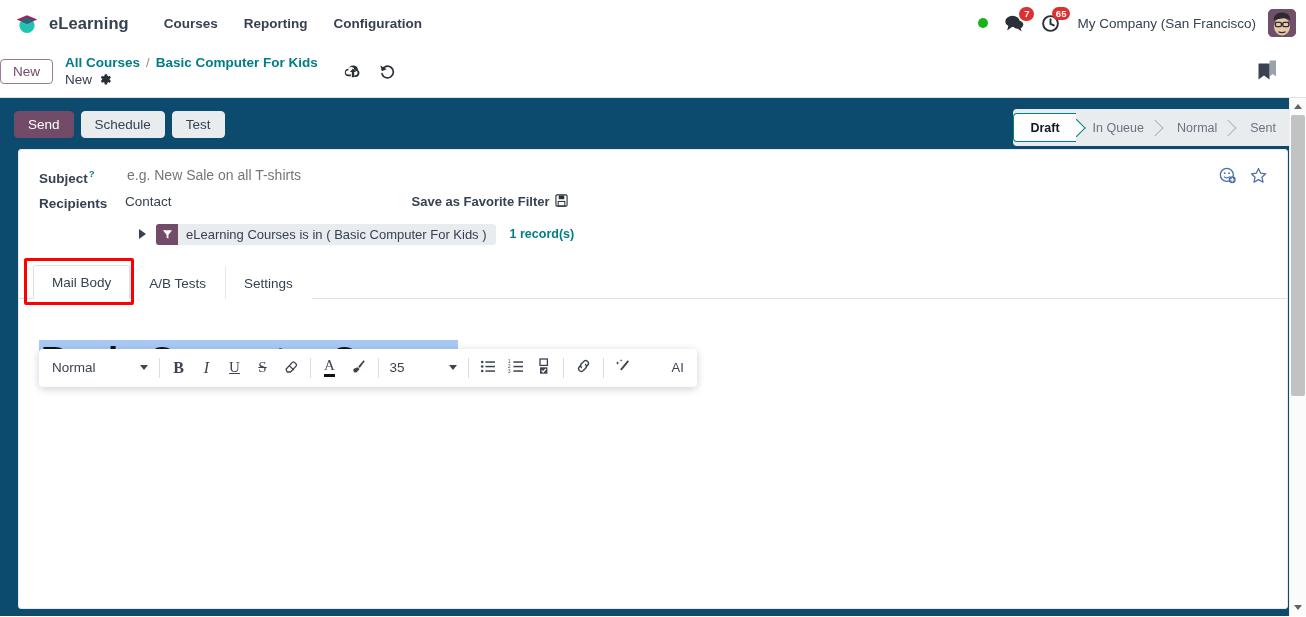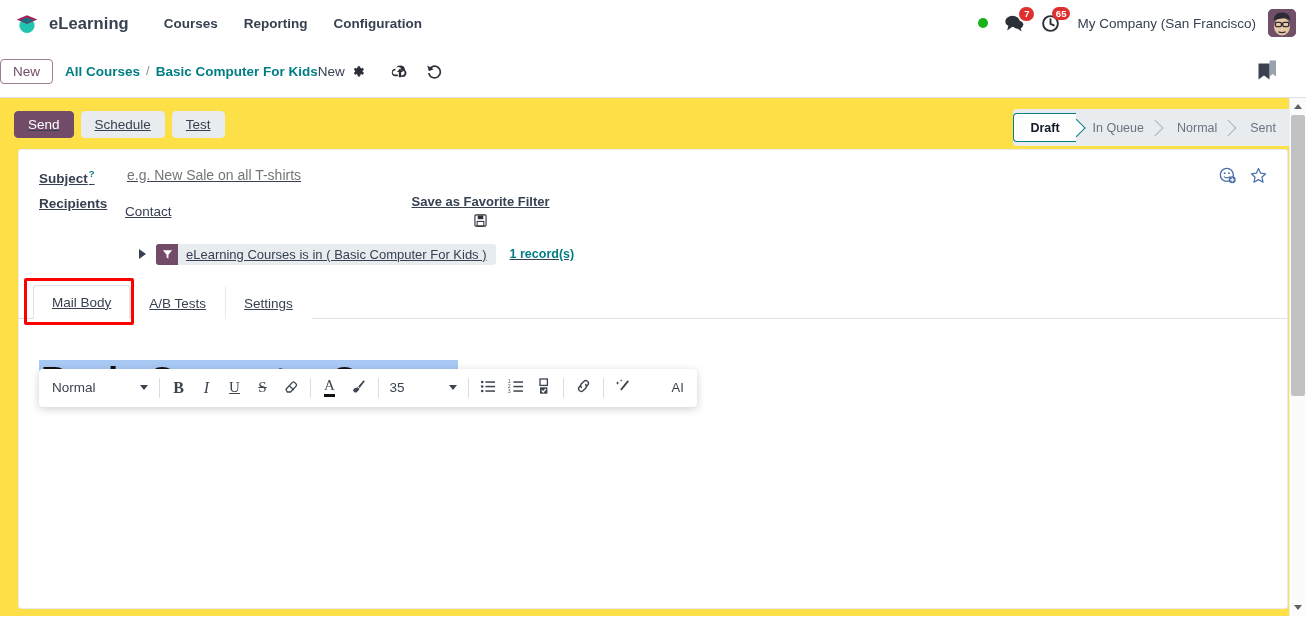--- a/index.html
+++ b/index.html
@@ -70,44 +70,43 @@
     padding: 0 12px 0 0;
     border-bottom: 1px solid #dee2e6;
     position: relative;
   }
   .new-btn {
     border: 1px solid #9f7b94; border-radius: 4px;
     color: #714B67; background: #fff;
     font-size: 13.5px; padding: 4px 12px;
     margin-right: 12px; cursor: pointer;
   }
-  .bc-stack { display: flex; justify-content: center; }
+  .bc-stack { display: flex; flex-direction: column; justify-content: center; }
   .bc-line1 { display: flex; align-items: center; gap: 6px; line-height: 1.15; }
   .bc-link {
     color: #017e84; font-weight: 700; font-size: 13.5px;
     cursor: pointer; white-space: nowrap;
   }
   .bc-sep { color: #8b8f94; font-size: 13px; }
   .bc-line2 {
     display: flex; align-items: center; gap: 7px;
     line-height: 1.15; margin-top: 1px;
   }
   .bc-current { color: #374151; font-size: 13.5px; }
   .gear-ico { cursor: pointer; display: flex; }
   .cp-actions { display: flex; align-items: center; gap: 17px; margin-left: 26px; }
   .cp-ico-btn { cursor: pointer; display: flex; align-items: center; }
   #bookmark-ico { position: absolute; right: 28px; top: 50%; transform: translateY(-50%); cursor: pointer; }
 
   
   #main {
     position: relative;
     height: calc(617px - 46px - 53px);
-    background: #fde047;
+    background: #0c4a6e;
     overflow: hidden;
-    text-decoration: underline;
   }
   #sheet-area { padding: 0; }
 
   
   #action-row {
     display: flex; align-items: center;
     padding: 13px 14px 11px 14px;
     position: relative;
   }
   .btn {
@@ -171,21 +170,21 @@
     padding: 1px 0 1px 2px;
   }
   .subject-icons { display: flex; align-items: center; gap: 14px; padding-top: 1px; }
   .subj-ico { cursor: pointer; display: flex; }
 
   .recipients-block { flex: 1; }
   .rec-top { display: flex; align-items: center; }
   .rec-model { font-size: 13.5px; color: #374151; }
   .fav-filter {
     margin-left: 240px; font-size: 13px; color: #374151;
-    font-weight: 700; cursor: pointer; display: flex; align-items: center; gap: 5px; flex-direction: column;
+    font-weight: 700; cursor: pointer; display: flex; align-items: center; gap: 5px;
   }
   .rec-filter-row {
     display: flex; align-items: center; margin-top: 14px; padding-left: 14px;
   }
   .caret-toggle {
     width: 0; height: 0; cursor: pointer;
     border-left: 7px solid #374151;
     border-top: 5px solid transparent;
     border-bottom: 5px solid transparent;
     margin-right: 10px;

